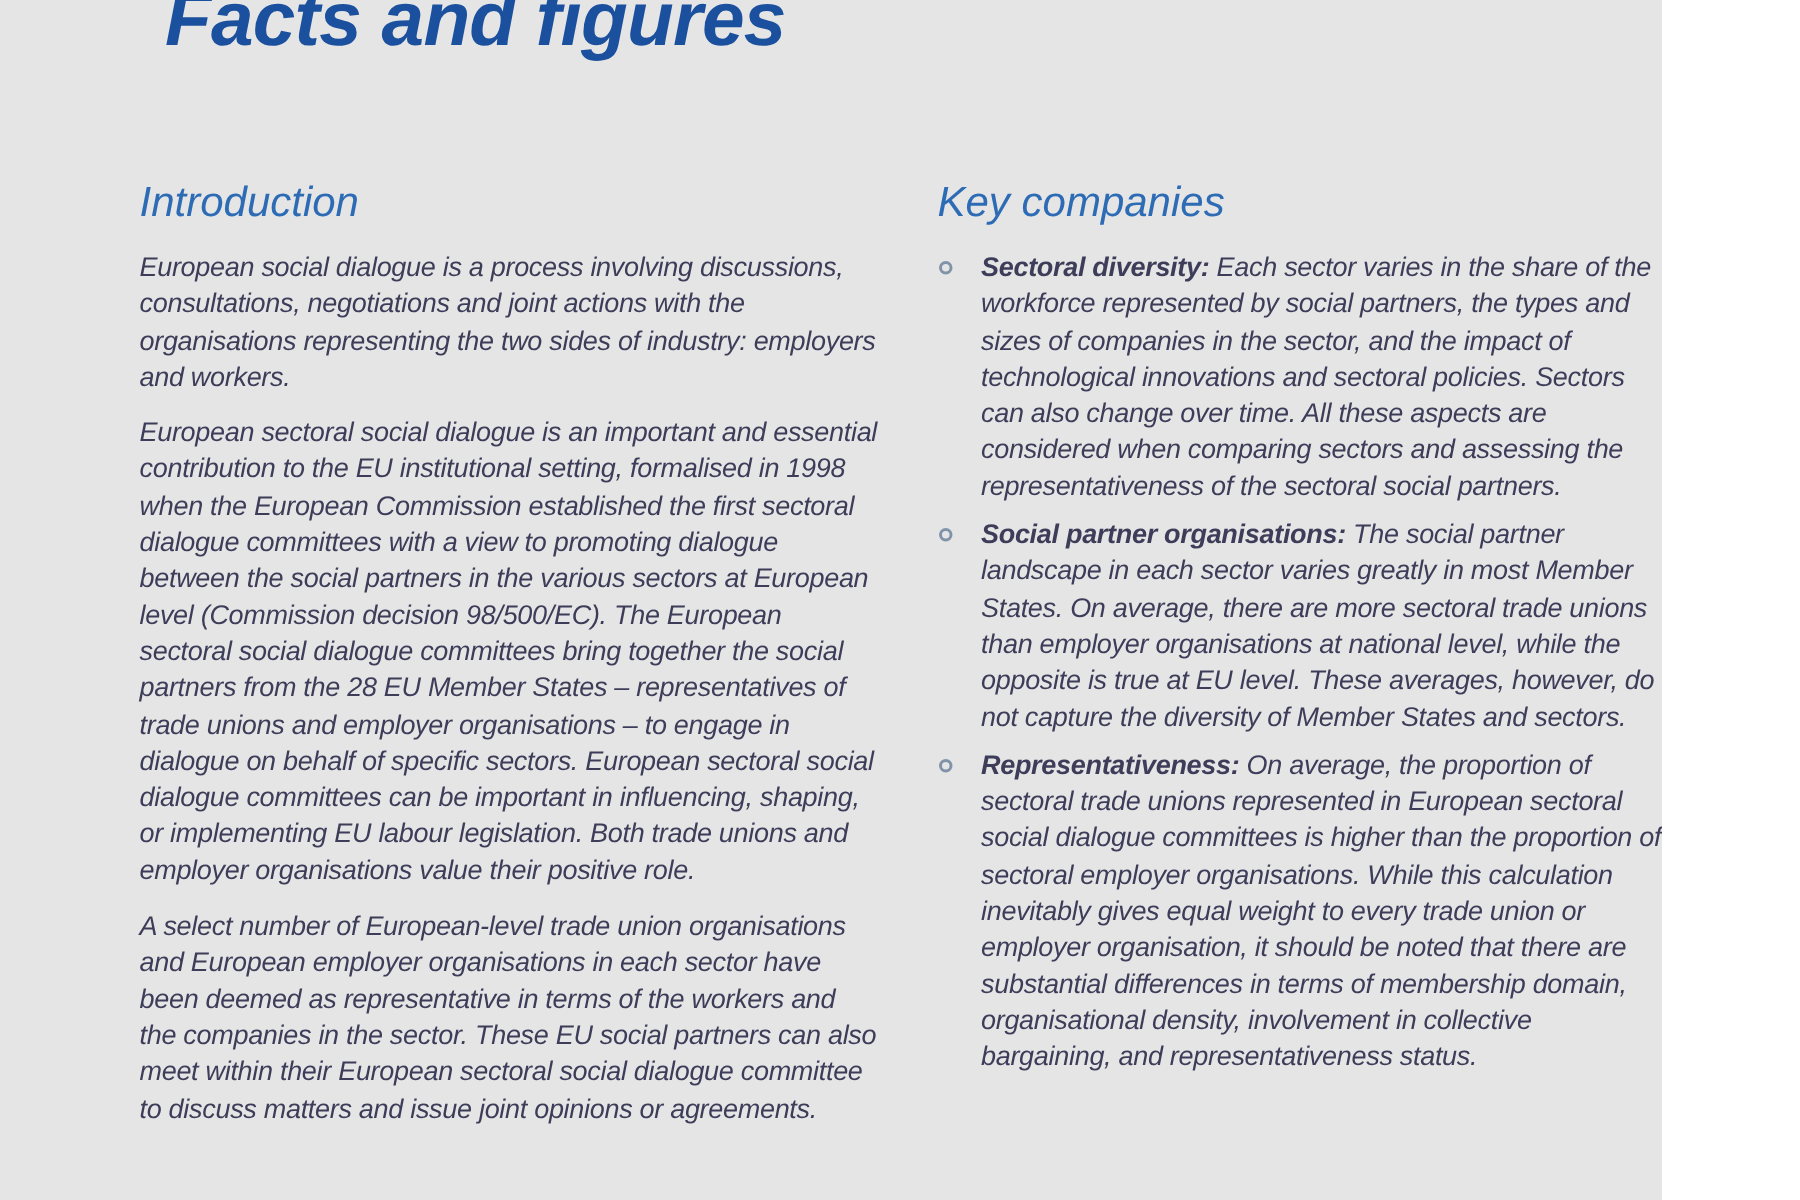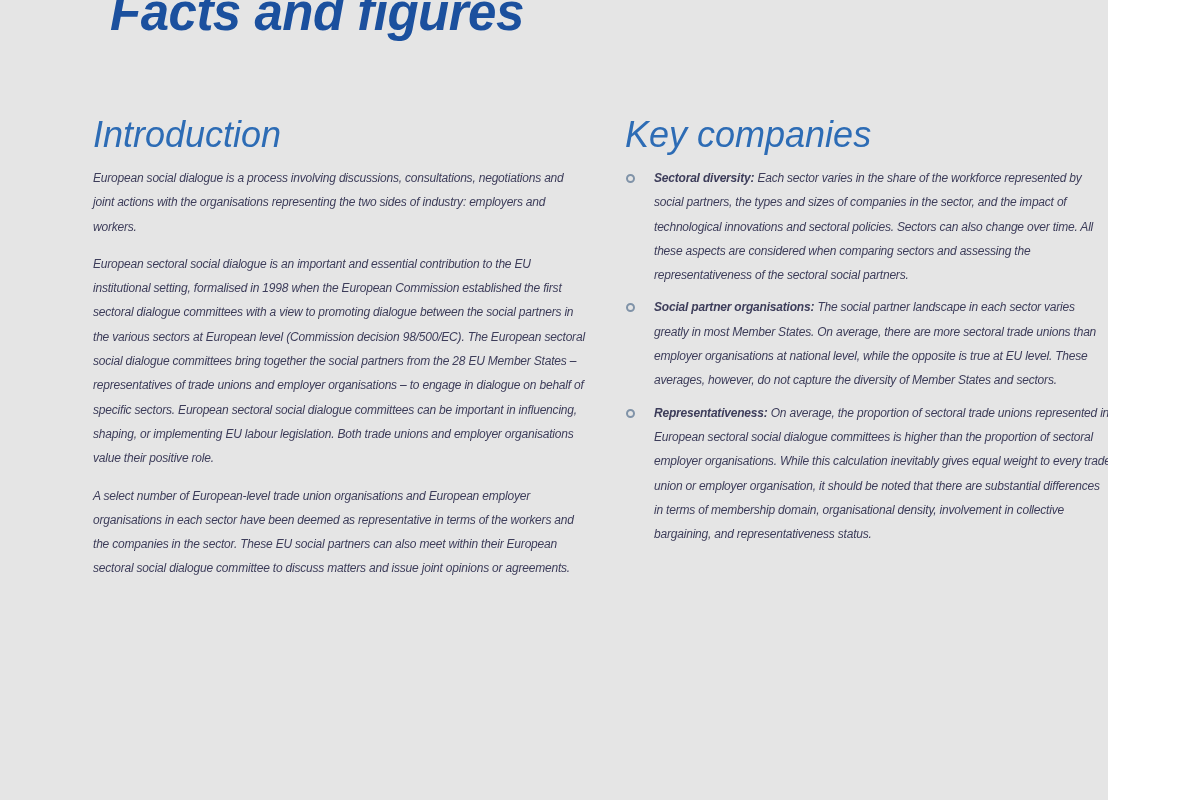--- a/index.html
+++ b/index.html
@@ -21,27 +21,27 @@
     font-weight: 700;
     color: #1b509e;
     letter-spacing: -0.5px;
     white-space: nowrap;
   }
   .col { position: absolute; top: 116px; }
   .col-left  { left: 93px;  width: 492px; }
   .col-right { left: 625px; width: 486px; }
   h2 {
     margin: 0 0 12px 0;
-    font-size: 36px;
+    font-size: 28px;
     font-weight: 400;
     color: #2d6cb5;
     line-height: 38px;
   }
   .body-text {
-    font-size: 12px;
+    font-size: 18px;
     line-height: 24.3px;
     color: #3d3d5a;
     letter-spacing: -0.2px;
   }
   .col-left p { margin: 0 0 13px 0; }
   .bullet { display: flex; margin: 0 0 8px 0; }
   .ring {
     flex: none;
     width: 5px;
     height: 5px;

